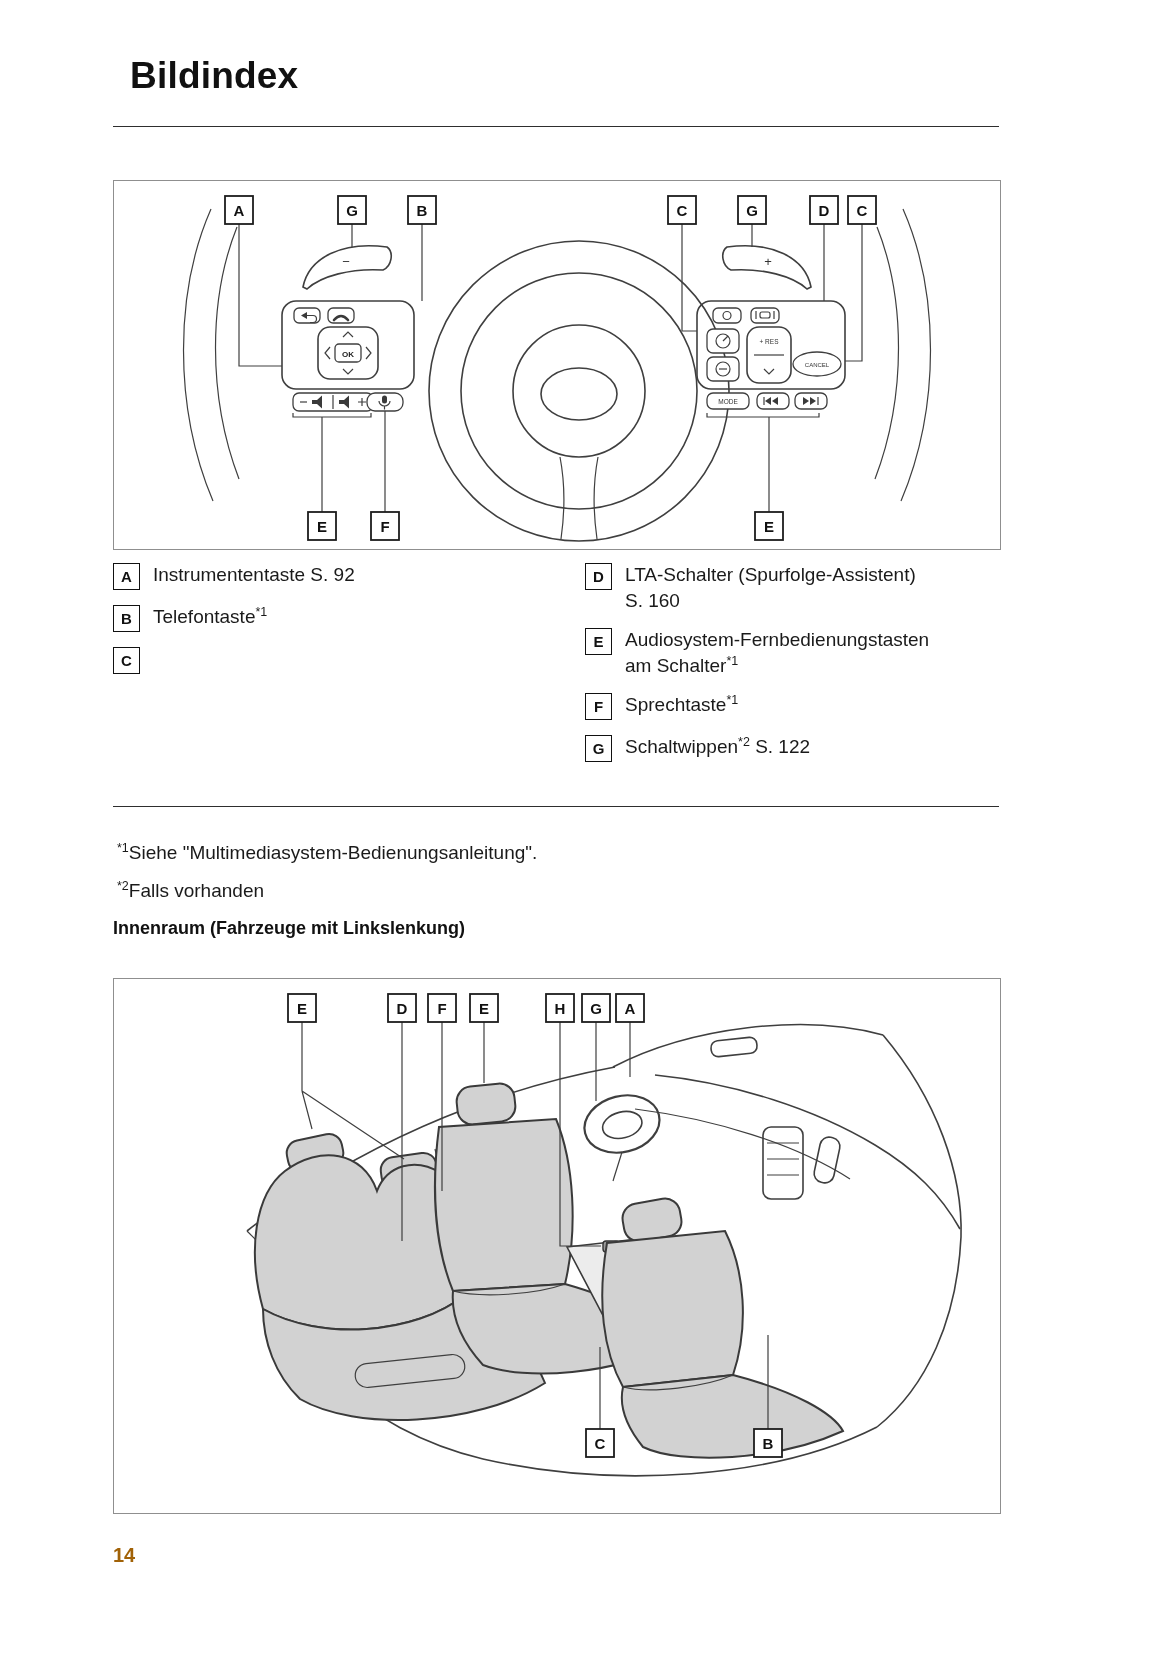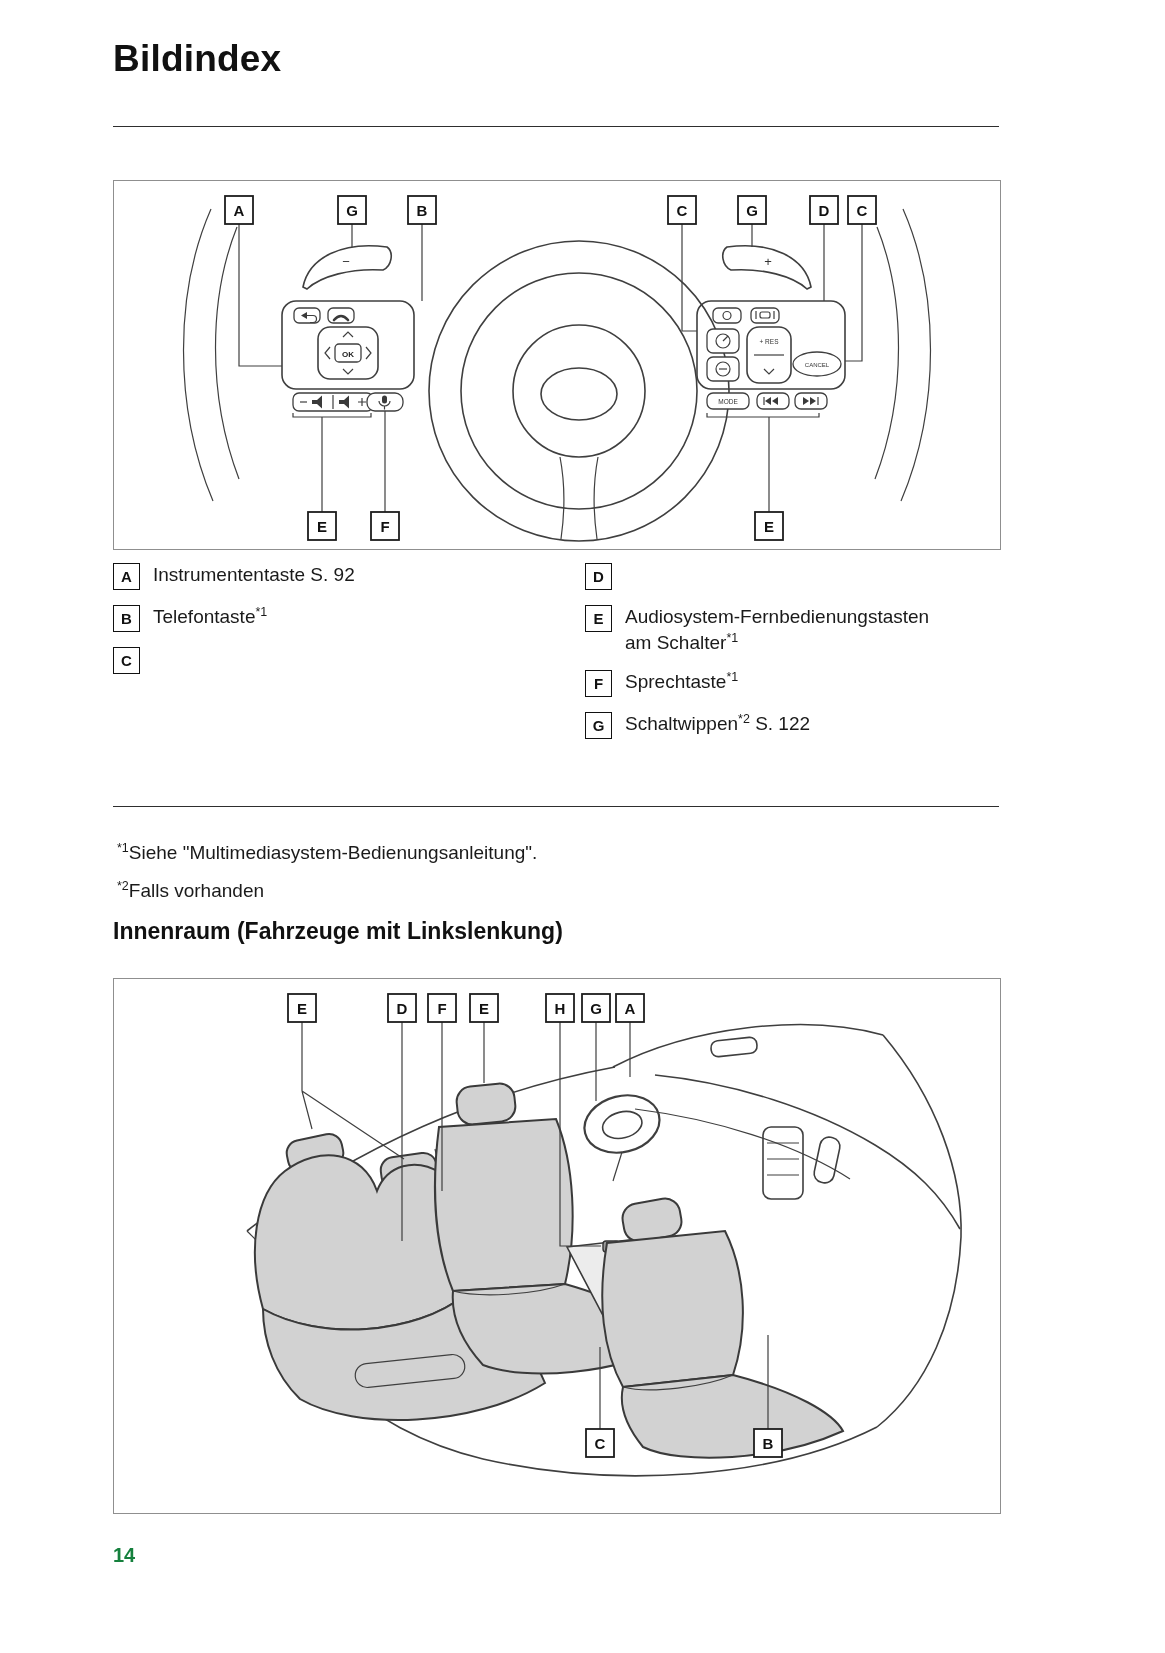--- a/index.html
+++ b/index.html
@@ -1,21 +1,21 @@
 <!DOCTYPE html>
 <html><head>
 <meta charset="utf-8">
 <style>
   html,body { margin:0; padding:0; background:#fff; }
   .page {
     position:relative; width:1165px; height:1653px; background:#ffffff;
     font-family:"Liberation Sans", sans-serif; color:#1a1a1a; overflow:hidden;
   }
   .page-title {
-    position:absolute; left:113px; top:38px; margin:0;
+    position:absolute; left:113px; top:38px; margin:17px;
     font-size:37px; font-weight:bold; letter-spacing:0.2px; color:#111;text-align:center;
   }
   .rule { position:absolute; left:113px; width:886px; height:0; border-top:1.5px solid #2e2e2e; }
   .rule-title { top:126px; }
   .rule-legend { top:806px; }
   .figure-box {
     position:absolute; left:113px; width:886px; border:1px solid #8f8f8f; background:#fff;
   }
   .figure-wheel { top:180px; height:368px; }
   .figure-interior { top:978px; height:534px; }
@@ -31,23 +31,23 @@
     font-size:15px; font-weight:bold; color:#111; background:#fff;
   }
   .legend-text { margin-left:13px; font-size:19px; line-height:25.5px; color:#1a1a1a; }
   .legend-text .pre { white-space:pre-line; }
   sup.note { font-size:12.5px; vertical-align:super; line-height:0; }
 
   .footnote { position:absolute; left:113px; margin:4px; font-size:19px; color:#1a1a1a; }
   .footnote-1 { top:838px; }
   .footnote-2 { top:876px; }
 
-  .section-heading { position:absolute; left:113px; top:918px; margin:0; font-size:23px; font-weight:bold; color:#111; }
-
-  .page-number { position:absolute; left:113px; top:1544px; font-size:20px; font-weight:bold; color:#15803d;text-align:right; }
+  .section-heading { position:absolute; left:113px; top:918px; margin:0; font-size:18px; font-weight:bold; color:#111; }
+
+  .page-number { position:absolute; left:113px; top:1544px; font-size:20px; font-weight:bold; color:#a16207;text-align:right; }
 
   
   .line  { stroke:#3f3f3f; stroke-width:1.6; fill:none; }
   .line2 { stroke:#3f3f3f; stroke-width:2.2; fill:none; }
   .thin  { stroke:#3f3f3f; stroke-width:1.2; fill:none; }
   .btn   { fill:#fff; stroke:#3f3f3f; stroke-width:1.3; }
   .seat  { fill:#d2d2d2; stroke:#3a3a3a; stroke-width:2; }
   .console { fill:#ececec; stroke:#3a3a3a; stroke-width:1.6; }
   .ico   { fill:#3a3a3a; stroke:none; }
   .callout-box { fill:#fff; stroke:#1c1c1c; stroke-width:1.8; }
@@ -209,20 +209,22 @@
         <span class="key-box">B</span>
         <span class="legend-text"><span class="pre">Telefontaste</span><sup class="note">*1</sup><span></span></span>
       </div>
       <div class="legend-item">
         <span class="key-box">C</span>
       </div>
     </div>
     <div class="legend-col-right">
       <div class="legend-item">
         <span class="key-box">D</span>
+        <span class="legend-text"><span class="pre">LTA-Schalter (Spurfolge-Assistent)
+S. 160</span><sup class="note"></sup><span></span></span>
       </div>
       <div class="legend-item">
         <span class="key-box">E</span>
         <span class="legend-text"><span class="pre">Audiosystem-Fernbedienungstasten
 am Schalter</span><sup class="note">*1</sup><span></span></span>
       </div>
       <div class="legend-item">
         <span class="key-box">F</span>
         <span class="legend-text"><span class="pre">Sprechtaste</span><sup class="note">*1</sup><span></span></span>
       </div>

